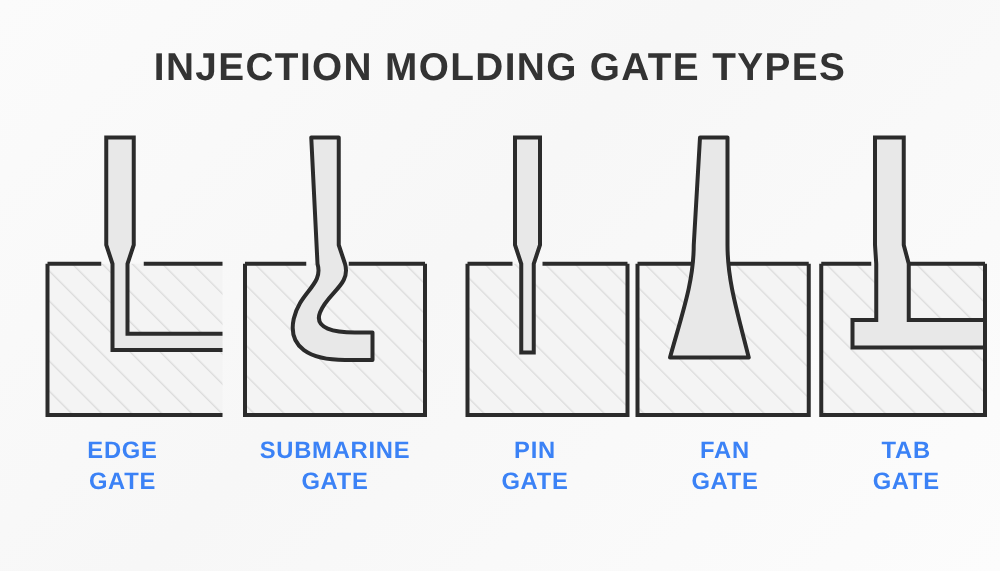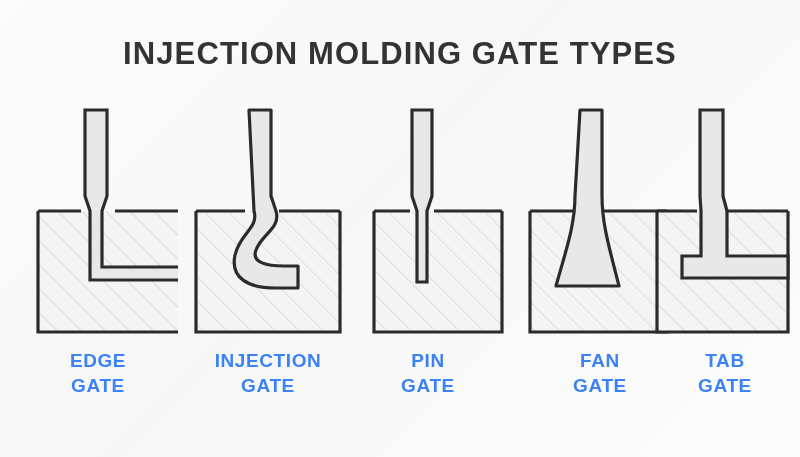--- a/index.html
+++ b/index.html
@@ -106,21 +106,21 @@
         <path d="M61 10 H83 V96 L88 111
                  C93 128 74 134 68 150
                  C63 163 80 166 96 166
                  H110 V188 H88
                  C60 188 42 178 47 155
                  C52 133 71 128 66 111
                  Z" fill="#e8e8e8" stroke="#2b2b2b" stroke-width="3.2" stroke-linejoin="round"></path>
       </g>
     </svg>
     <div class="gate-label">
-      <span>INJECTION</span>
+      <span>SUBMARINE</span>
       <span class="line2">GATE</span>
     </div>
   </div>
 
   <div class="gate-cell" style="left:348px;">
     <svg class="gate-svg" viewBox="0 0 160 245">
       <defs>
         <pattern id="hatchPin" width="17" height="17" patternTransform="rotate(-45)" patternUnits="userSpaceOnUse">
           <line x1="0" y1="0" x2="0" y2="17" stroke="#dcdcdc" stroke-width="2.2"></line>
         </pattern>
@@ -133,21 +133,21 @@
       <g>
         <path d="M64 10 H84 V96 L79 111 V182 H69 V111 L64 96 Z" fill="#e8e8e8" stroke="#2b2b2b" stroke-width="3.2" stroke-linejoin="miter"></path>
       </g>
     </svg>
     <div class="gate-label">
       <span>PIN</span>
       <span class="line2">GATE</span>
     </div>
   </div>
 
-  <div class="gate-cell" style="left:520px;">
+  <div class="gate-cell" style="left:500px;">
     <svg class="gate-svg" viewBox="0 0 160 245">
       <defs>
         <pattern id="hatchFan" width="17" height="17" patternTransform="rotate(-45)" patternUnits="userSpaceOnUse">
           <line x1="0" y1="0" x2="0" y2="17" stroke="#dcdcdc" stroke-width="2.2"></line>
         </pattern>
       </defs>
       <g>
         <rect x="10" y="111" width="137" height="121" fill="#f4f4f4" stroke="none"></rect>
         <rect x="10" y="111" width="137" height="121" fill="url(#hatchFan)" stroke="none"></rect>
         <path d="M10 111 H58 M84 111 H147 M147 111 V232 H10 V111" fill="none" stroke="#2b2b2b" stroke-width="3.2" stroke-linejoin="miter"></path>

